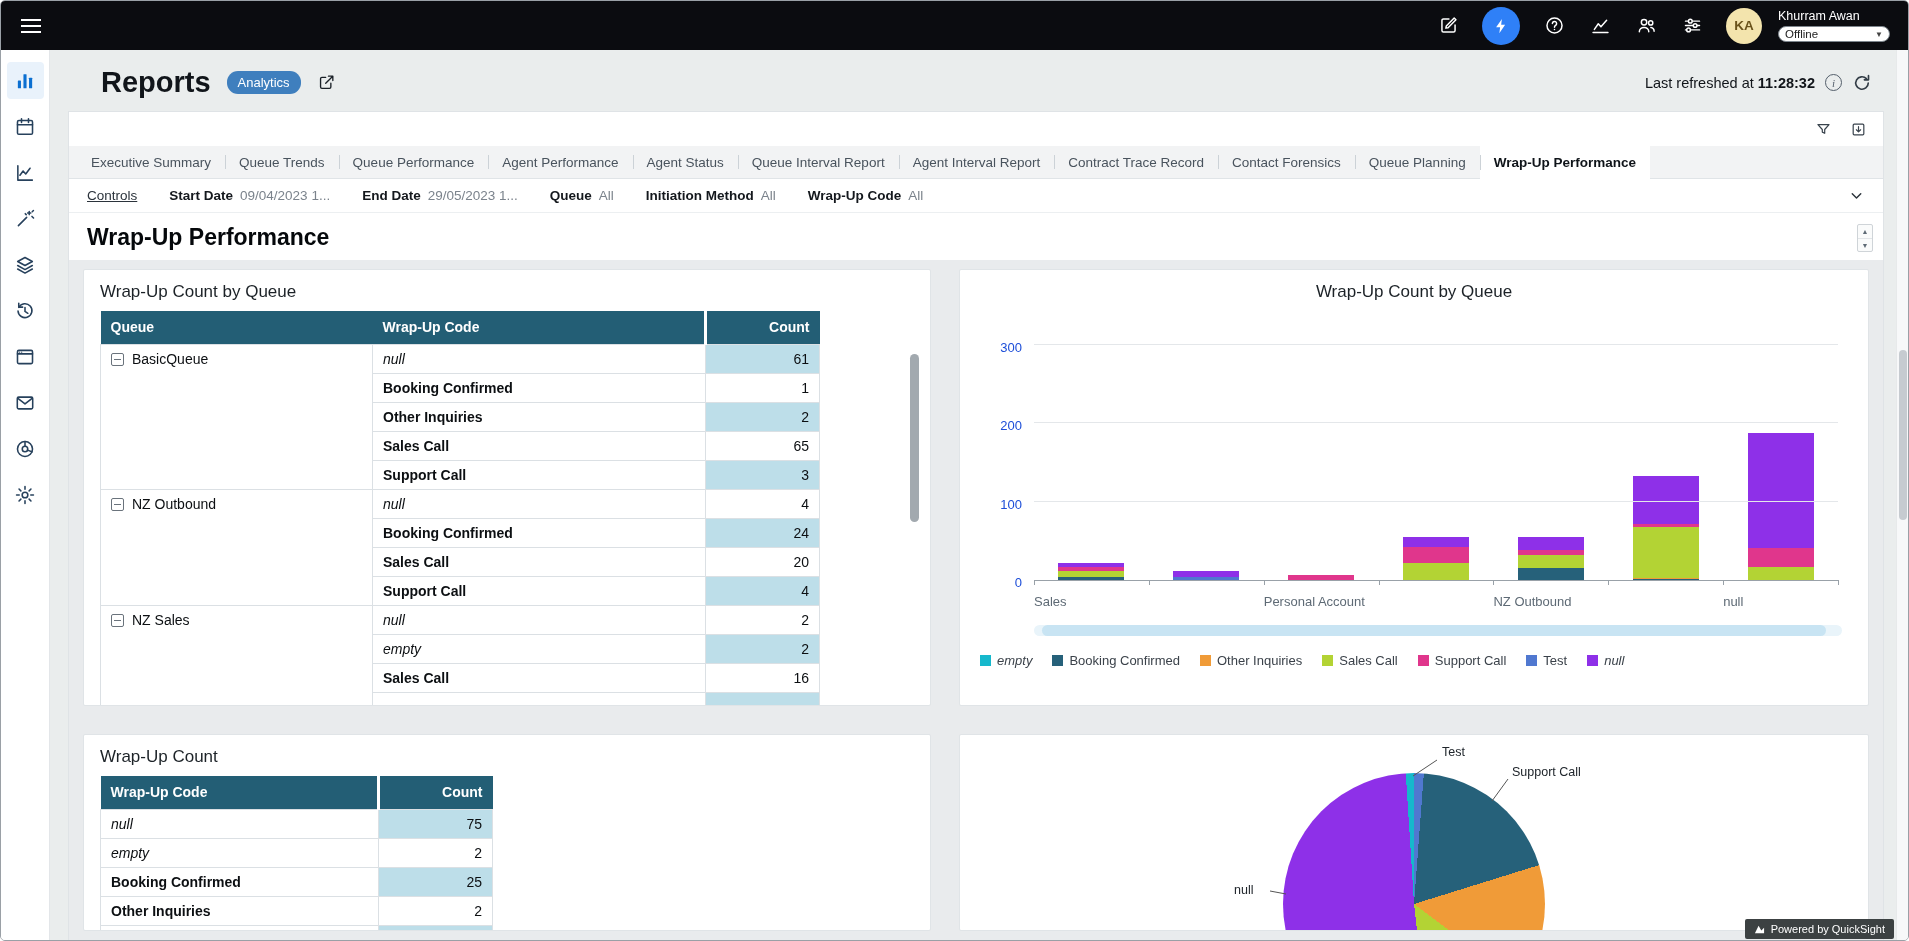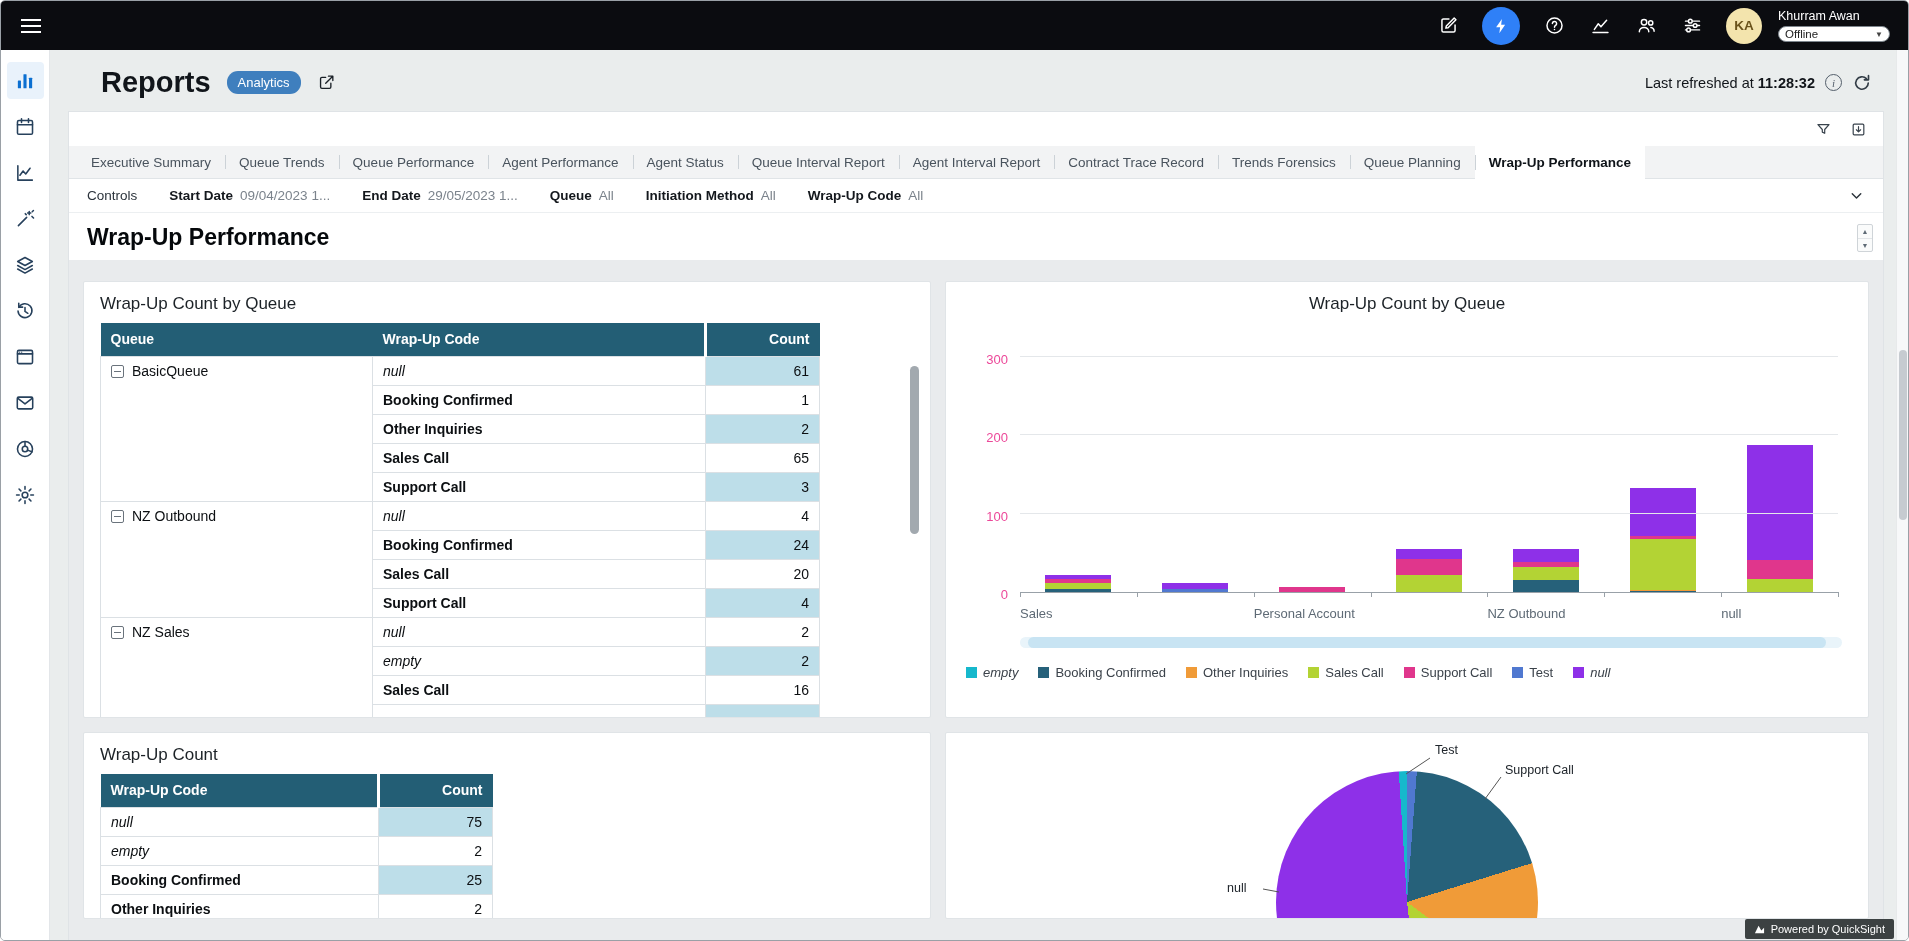--- a/index.html
+++ b/index.html
@@ -58,36 +58,36 @@
   .pt-icon { display: flex; cursor: pointer; }
 
   .tabs { display: flex; background: #f2f3f4; border-bottom: 1px solid #e0e4e7; height: 33px;
           padding-left: 8px; font-size: 13.5px; color: #49535d; }
   .tab { display: flex; align-items: center; padding: 0 14px; position: relative; cursor: pointer; white-space: nowrap; }
   .tab + .tab::before { content: ""; position: absolute; left: 0; top: 9px; bottom: 9px; width: 1px; background: #ccd2d7; }
   .tab.active { background: #fff; color: #0f1419; font-weight: 700; margin-bottom: -1px; z-index: 2; }
 
   .controls { height: 34px; display: flex; align-items: center; gap: 32px; padding: 0 18px;
               border-bottom: 1px solid #eceff1; font-size: 13.5px; }
-  .controls-label { color: #2b333b; }
+  .controls-label { color: #2b333b; text-decoration: underline; }
   .filter { cursor: pointer; white-space: nowrap; }
   .filter .f-label { font-weight: 700; color: #14181d; margin-right: 7px; }
   .filter .f-value { color: #7b838c; }
   .controls .chev { margin-left: auto; color: #2b333b; display: flex; cursor: pointer; }
 
   .sheet-titlebar { display: flex; align-items: flex-start; padding: 11px 10px 8px 18px; }
   .sheet-titlebar h2 { font-size: 23px; font-weight: 700; color: #05080b; }
   .mini-scroll { margin-left: auto; width: 16px; border: 1px solid #cfd4d8; background: #fafbfb; border-radius: 2px; }
   .ms-btn { height: 13px; display: flex; align-items: center; justify-content: center; font-size: 7px;
             color: #5f6b76; cursor: pointer; }
   .ms-btn + .ms-btn { border-top: 1px solid #e2e5e8; }
 
   
-  .canvas { flex: 1; background: #e9ebed; padding: 21px 14px; display: grid;
-            grid-template-columns: 848px 1fr; grid-template-rows: 437px 1fr; gap: 14px; min-height: 0; overflow: hidden; }
+  .canvas { flex: 1; background: #e9ebed; padding: 9px 14px; display: grid;
+            grid-template-columns: 848px 1fr; grid-template-rows: 437px 1fr; gap: 28px; min-height: 0; overflow: hidden; }
   .card { background: #fff; border: 1px solid #e0e4e7; border-radius: 2px; padding: 10px 12px;
           position: relative; overflow: hidden; }
   .card-title { font-size: 17px; color: #1c2227; margin: 2px 0 9px 4px; font-weight: 400; }
   .card-title.center { text-align: center; margin-left: 0; }
 
   
   table.pivot { border-collapse: collapse; table-layout: fixed; margin-left: 4px; font-size: 14px; }
   .pivot th { color: #fff; text-align: left; font-weight: 700; height: 33px; padding: 0 10px; }
   .pivot th.c-count { text-align: right; border-left: 3px solid #fff; }
   .c-queue { width: 272px; } .c-code { width: 333px; } .c-count { width: 114px; } .c-code2 { width: 278px; }
@@ -104,21 +104,21 @@
 
   
   .bar-area { position: relative; height: 306px; margin: 2px 6px 0 4px; }
   .plot { position: absolute; left: 58px; right: 12px; top: 14px; bottom: 36px;
           border-bottom: 1px solid #99a1a8; display: flex; align-items: flex-end; }
   .gridline { position: absolute; left: 0; right: 0; height: 1px; background: #e4e7ea; }
   .slot { flex: 1; display: flex; justify-content: center; align-items: flex-end; height: 100%; }
   .bar { width: 66px; display: flex; flex-direction: column-reverse; }
   .seg { width: 100%; }
   .btick { position: absolute; top: 100%; width: 1px; height: 5px; background: #99a1a8; }
-  .ylab { position: absolute; left: 0; width: 46px; text-align: right; font-size: 13px; color: #ec4899; }
+  .ylab { position: absolute; left: 0; width: 46px; text-align: right; font-size: 13px; color: #1d4ed8; }
   .x-labels { position: absolute; left: 58px; right: 12px; bottom: 8px; display: flex; }
   .x-labels div { flex: 1; text-align: left; font-size: 13px; color: #5e6a75; white-space: nowrap; }
   .h-scroll { height: 11px; margin: 8px 14px 0 62px; background: #e9f4fa; border-radius: 6px; position: relative; }
   .h-scroll .h-thumb { position: absolute; left: 1%; width: 97%; top: 0; bottom: 0; background: #c8e4f3;
                        border-radius: 6px; cursor: pointer; }
   .axis-title { text-align: center; font-size: 15px; color: #20262c; margin-top: 12px; }
   .legend { display: flex; gap: 20px; margin: 17px 0 0 8px; font-size: 13px; color: #3b424a; align-items: center; }
   .legend-item { display: flex; align-items: center; cursor: pointer; white-space: nowrap; }
   .legend-item .sw { width: 11px; height: 11px; margin-right: 6px; display: inline-block; }
   .legend-item.ital { font-style: italic; }
@@ -335,21 +335,21 @@
 
         <div class="tabs" id="tabs">
             <div class="tab">Executive Summary</div>
             <div class="tab">Queue Trends</div>
             <div class="tab">Queue Performance</div>
             <div class="tab">Agent Performance</div>
             <div class="tab">Agent Status</div>
             <div class="tab">Queue Interval Report</div>
             <div class="tab">Agent Interval Report</div>
             <div class="tab">Contract Trace Record</div>
-            <div class="tab">Trends Forensics</div>
+            <div class="tab">Contact Forensics</div>
             <div class="tab">Queue Planning</div>
             <div class="tab active">Wrap-Up Performance</div>
           </div>
 
         <div class="controls">
           <span class="controls-label">Controls</span>
           <span id="filters" style="display:flex;gap:32px;">
               <span class="filter"><span class="f-label">Start Date</span><span class="f-value">09/04/2023 1...</span></span>
               <span class="filter"><span class="f-label">End Date</span><span class="f-value">29/05/2023 1...</span></span>
               <span class="filter"><span class="f-label">Queue</span><span class="f-value">All</span></span>

